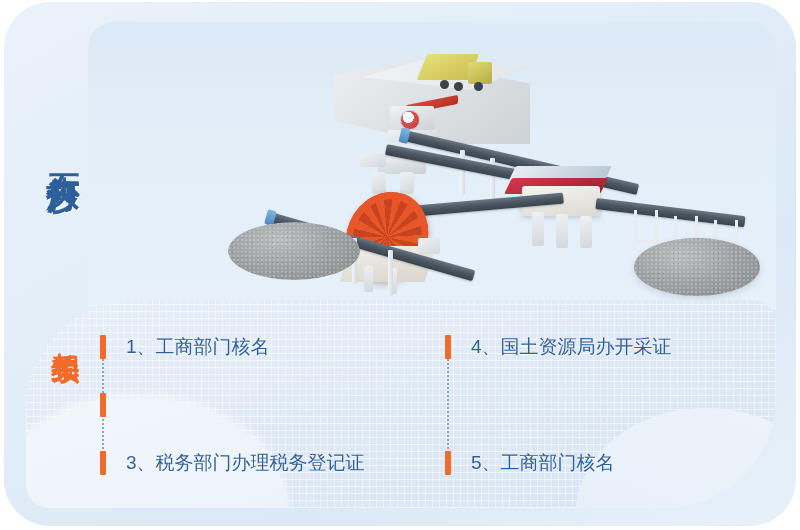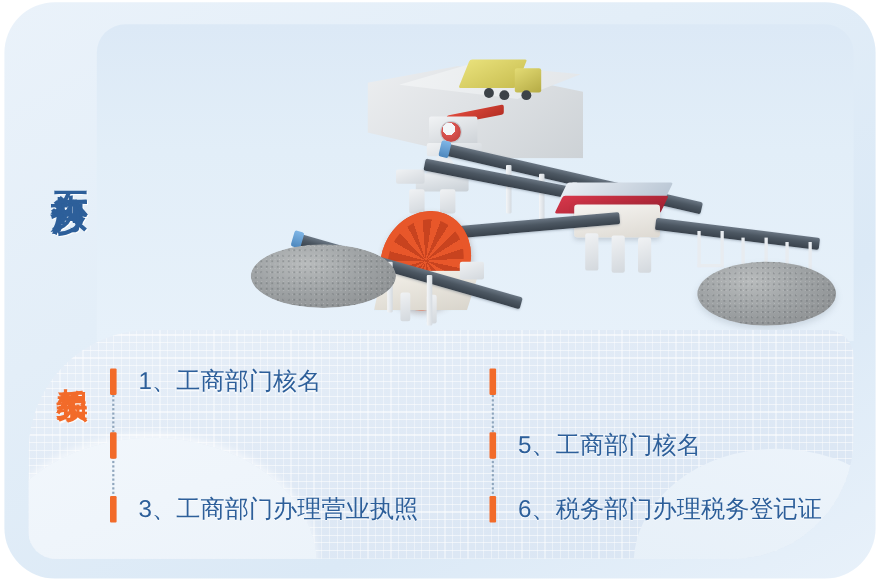--- a/index.html
+++ b/index.html
@@ -145,21 +145,21 @@
   }
   .marker {
     width: 6px;
     height: 24px;
     background: #f26b2a;
     border-radius: 1px;
     flex: 0 0 auto;
   }
   .row-text {
     margin-left: 20px;
-    font-size: 22px;
+    font-size: 19px;
     color: #2d5f9a;
     white-space: nowrap;
     text-shadow: 0 1px 0 rgba(255,255,255,.7);
   }
   
   .dots {
     position: absolute;
     left: 2px;
     top: 34px;
     bottom: 34px;
@@ -399,37 +399,34 @@
         <span class="marker"></span>
         <span class="row-text"><span>1、</span><span>工商部门核名</span></span>
       </div>
 
       <div class="row">
         <span class="marker"></span>
       </div>
 
       <div class="row">
         <span class="marker"></span>
-        <span class="row-text"><span>3、</span><span>工商部门办理营业执照</span></span>
+        <span class="row-text"><span>3、</span><span>税务部门办理税务登记证</span></span>
       </div>
     </div>
 
     <div class="col col-right">
       <div class="dots" style="left:32px;"></div>
 
       <div class="row">
         <span class="marker"></span>
+        <span class="row-text"><span>4、</span><span>国土资源局办开采证</span></span>
       </div>
 
       <div class="row">
         <span class="marker"></span>
         <span class="row-text"><span>5、</span><span>工商部门核名</span></span>
       </div>
 
-      <div class="row">
-        <span class="marker"></span>
-        <span class="row-text"><span>6、</span><span>税务部门办理税务登记证</span></span>
-      </div>
     </div>
 
   </div>
 
 </div>
 
 </body></html>

